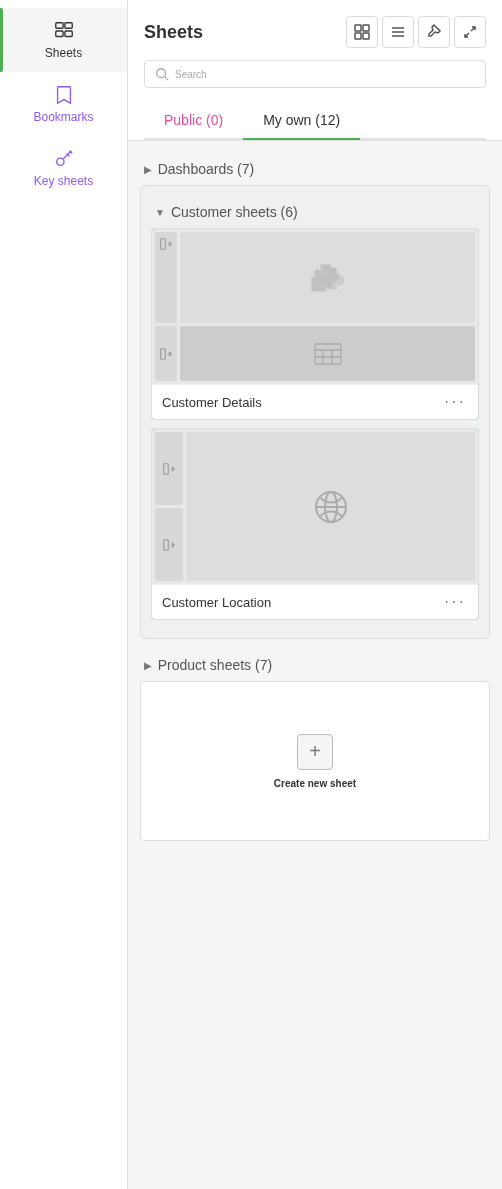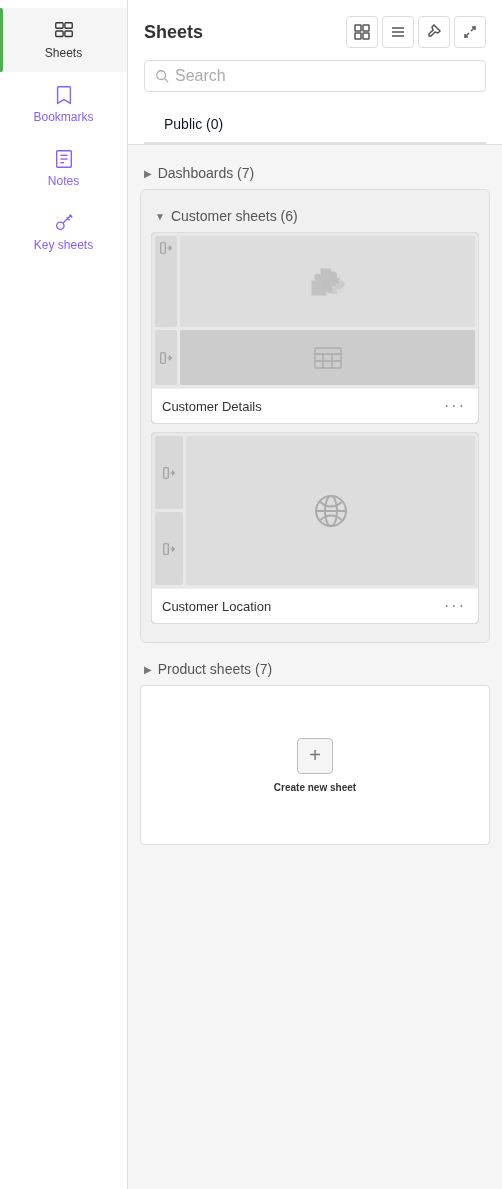--- a/index.html
+++ b/index.html
@@ -112,39 +112,39 @@
       border-radius: 4px;
       padding: 6px 10px;
       margin-bottom: 14px;
       background: #fff;
       gap: 6px;
     }
 
     .search-bar input {
       border: none;
       outline: none;
-      font-size: 16px;
+      font-size: 10px;
       color: #0f766e;
       flex: 1;
       background: transparent;
     }
 
     .search-bar input::placeholder { color: #aaa; }
 
     
     .tabs {
       display: flex;
       border-bottom: 2px solid #e0e0e0;
       margin-bottom: 0;
     }
 
     .tab {
       padding: 10px 20px;
       font-size: 14px;
-      color: #0f172a;
+      color: #ec4899;
       cursor: pointer;
       position: relative;
       border-bottom: 2px solid transparent;
       margin-bottom: -2px;
     }
 
     .tab.active {
       color: #333;
       border-bottom: 2px solid #4caf50;
       font-weight: 500;
@@ -263,29 +263,20 @@
     <span>Sheets</span>
   </div>
 
   <div class="sidebar-item">
     <svg viewBox="0 0 24 24" fill="none" stroke="currentColor" stroke-width="1.5">
       <path d="M6 3h12a1 1 0 0 1 1 1v17l-7-4-7 4V4a1 1 0 0 1 1-1z"></path>
     </svg>
     <span>Bookmarks</span>
   </div>
 
-  <div class="sidebar-item">
-    <svg viewBox="0 0 24 24" fill="none" stroke="currentColor" stroke-width="1.5">
-      <rect x="4" y="3" width="16" height="18" rx="1"></rect>
-      <line x1="8" y1="8" x2="16" y2="8"></line>
-      <line x1="8" y1="12" x2="16" y2="12"></line>
-      <line x1="8" y1="16" x2="12" y2="16"></line>
-    </svg>
-    <span>Notes</span>
-  </div>
 
   <div class="sidebar-item">
     <svg viewBox="0 0 24 24" fill="none" stroke="currentColor" stroke-width="1.5">
       <circle cx="8" cy="15" r="4"></circle>
       <line x1="11.3" y1="11.7" x2="20" y2="3"></line>
       <line x1="18" y1="3" x2="21" y2="6"></line>
       <line x1="15" y1="6" x2="18" y2="9"></line>
     </svg>
     <span>Key sheets</span>
   </div>
@@ -331,20 +322,21 @@
     <div class="search-bar">
       <svg width="14" height="14" viewBox="0 0 16 16" fill="none" stroke="#aaa" stroke-width="1.5">
         <circle cx="7" cy="7" r="5"></circle>
         <line x1="11" y1="11" x2="15" y2="15"></line>
       </svg>
       <input type="text" placeholder="Search" style="">
     </div>
 
     <div class="tabs">
       <div class="tab">Public (0)</div>
+      <div class="tab active">My own (12)</div>
     </div>
   </div>
 
   <div class="content">
 
     <div class="section-header">
       <span class="chevron">▶</span>
       <span>Dashboards (7)</span>
     </div>
 

